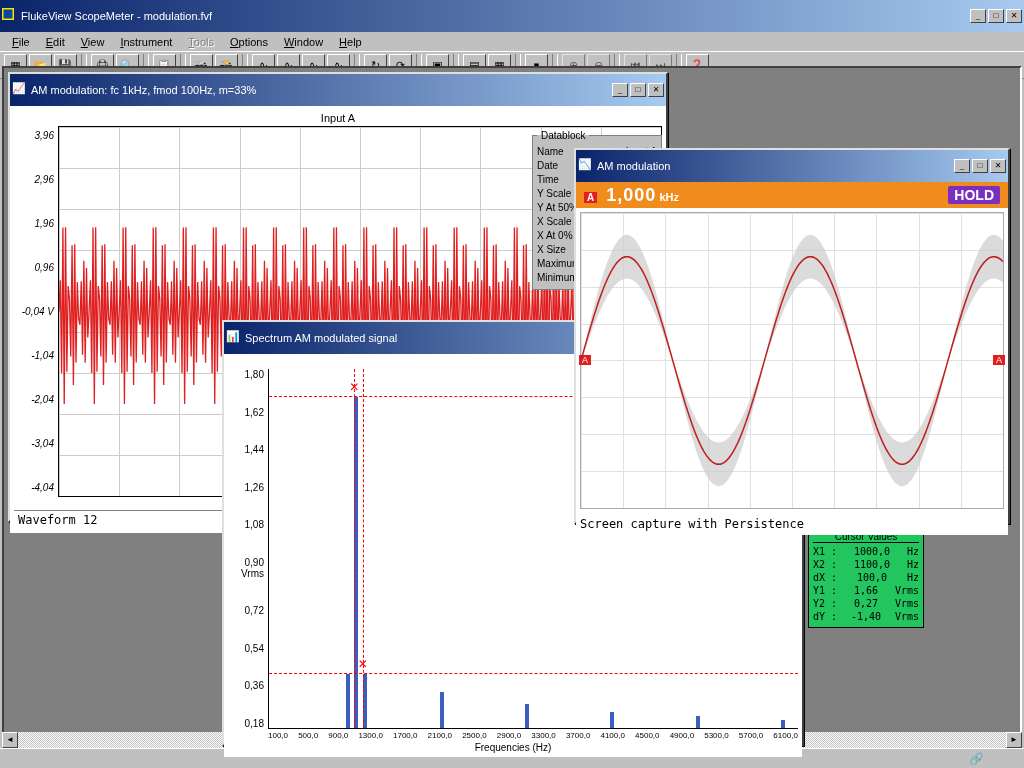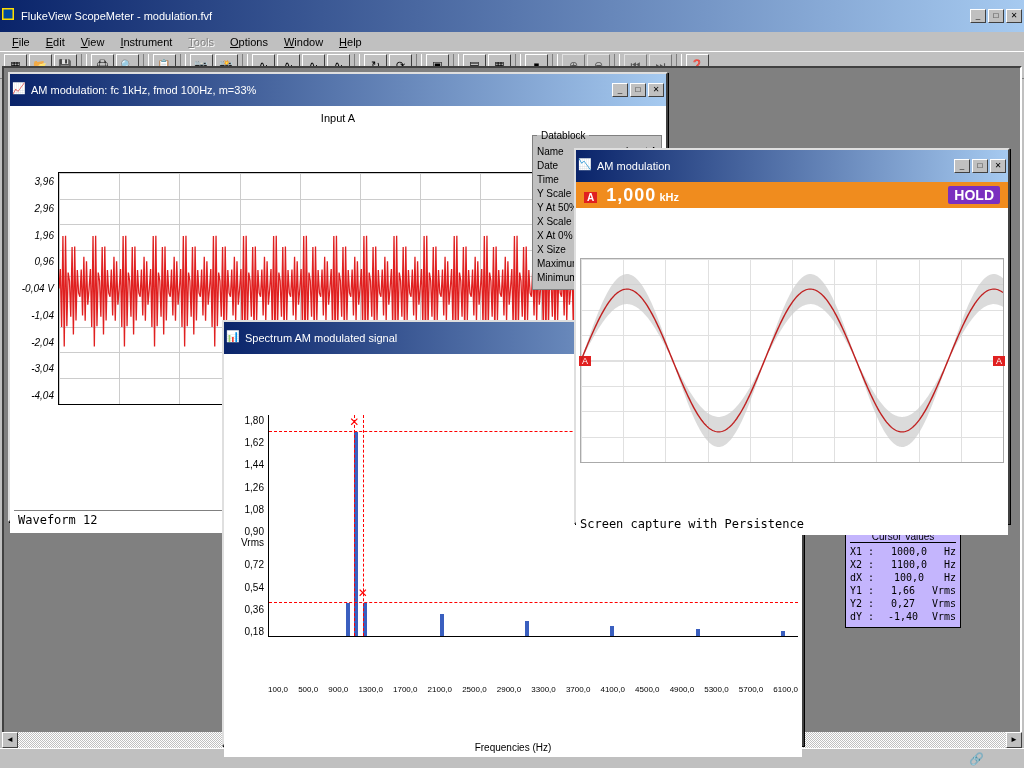--- a/index.html
+++ b/index.html
@@ -79,21 +79,21 @@
 }
 .sbarbtn { width: 16px; height: 16px; background: #c0c0c0; border: 1px solid; border-color: #fff #404040 #404040 #fff; font-size: 8px; text-align: center; line-height: 14px; }
 .sbartrack { flex: 1; background: repeating-conic-gradient(#fff 0 25%, #c0c0c0 0 50%) 0 0/2px 2px; }
 
 .child-window {
   position: absolute;
   background: #c0c0c0;
   border: 2px solid; border-color: #dfdfdf #404040 #404040 #dfdfdf;
   box-shadow: 1px 1px 0 #000;
 }
-.child-body { background: #fff; position: relative; gap: 46px; }
+.child-body { background: #fff; position: relative; }
 
 
 #win-wave { left: 4px; top: 4px; width: 660px; height: 450px; }
 #wave-inner { padding: 4px; height: calc(100% - 19px); display: flex; flex-direction: column; }
 .wave-title { font-size: 11px; text-align: center; padding: 2px; }
 .wave-plot-row { display: flex; flex: 1; font-style: italic; }
 .wave-yaxis { width: 44px; display: flex; flex-direction: column; justify-content: space-between; font-size: 10px; text-align: right; padding: 4px 4px 4px 0; }
 .wave-grid {
   flex: 1; border: 1px solid #000; position: relative; background: #fff;
   background-image:
@@ -142,21 +142,21 @@
 }
 .mod-ch-marker { position: absolute; left: -2px; background: #e02020; color: #fff; font-size: 9px; padding: 0 3px; }
 .mod-bottom-bar { display: flex; background: #000; color: #fff; font-size: 10px; height: 16px; }
 .mod-seg { padding: 2px 10px; }
 .mod-seg.red { background: #e02020; }
 .mod-caption { font-family: monospace; font-size: 12px; padding: 4px; background: #fff; }
 
 
 #cursor-panel {
   position: absolute; left: 804px; top: 458px; width: 116px; z-index: 1;
-  background: #c4b5fd; border: 1px solid #000; padding: 4px; font-size: 10px; margin-left: 37px;
+  background: #22c55e; border: 1px solid #000; padding: 4px; font-size: 10px;
 }
 #cursor-panel .hdr { text-align: center; font-size: 10px; border-bottom: 1px solid #000; margin-bottom: 2px; }
 .cv-row { display: flex; justify-content: space-between; line-height: 13px; font-family: monospace; }
 
 .app-icon-svg { width: 12px; height: 12px; }
 
 svg path.wave { stroke: #e02020; stroke-width: 1; fill: none; }
 svg path.persist { fill: #ccc; stroke: none; opacity: .7; }
 svg path.sine { stroke: #c02020; stroke-width: 1.5; fill: none; }
 </style>

